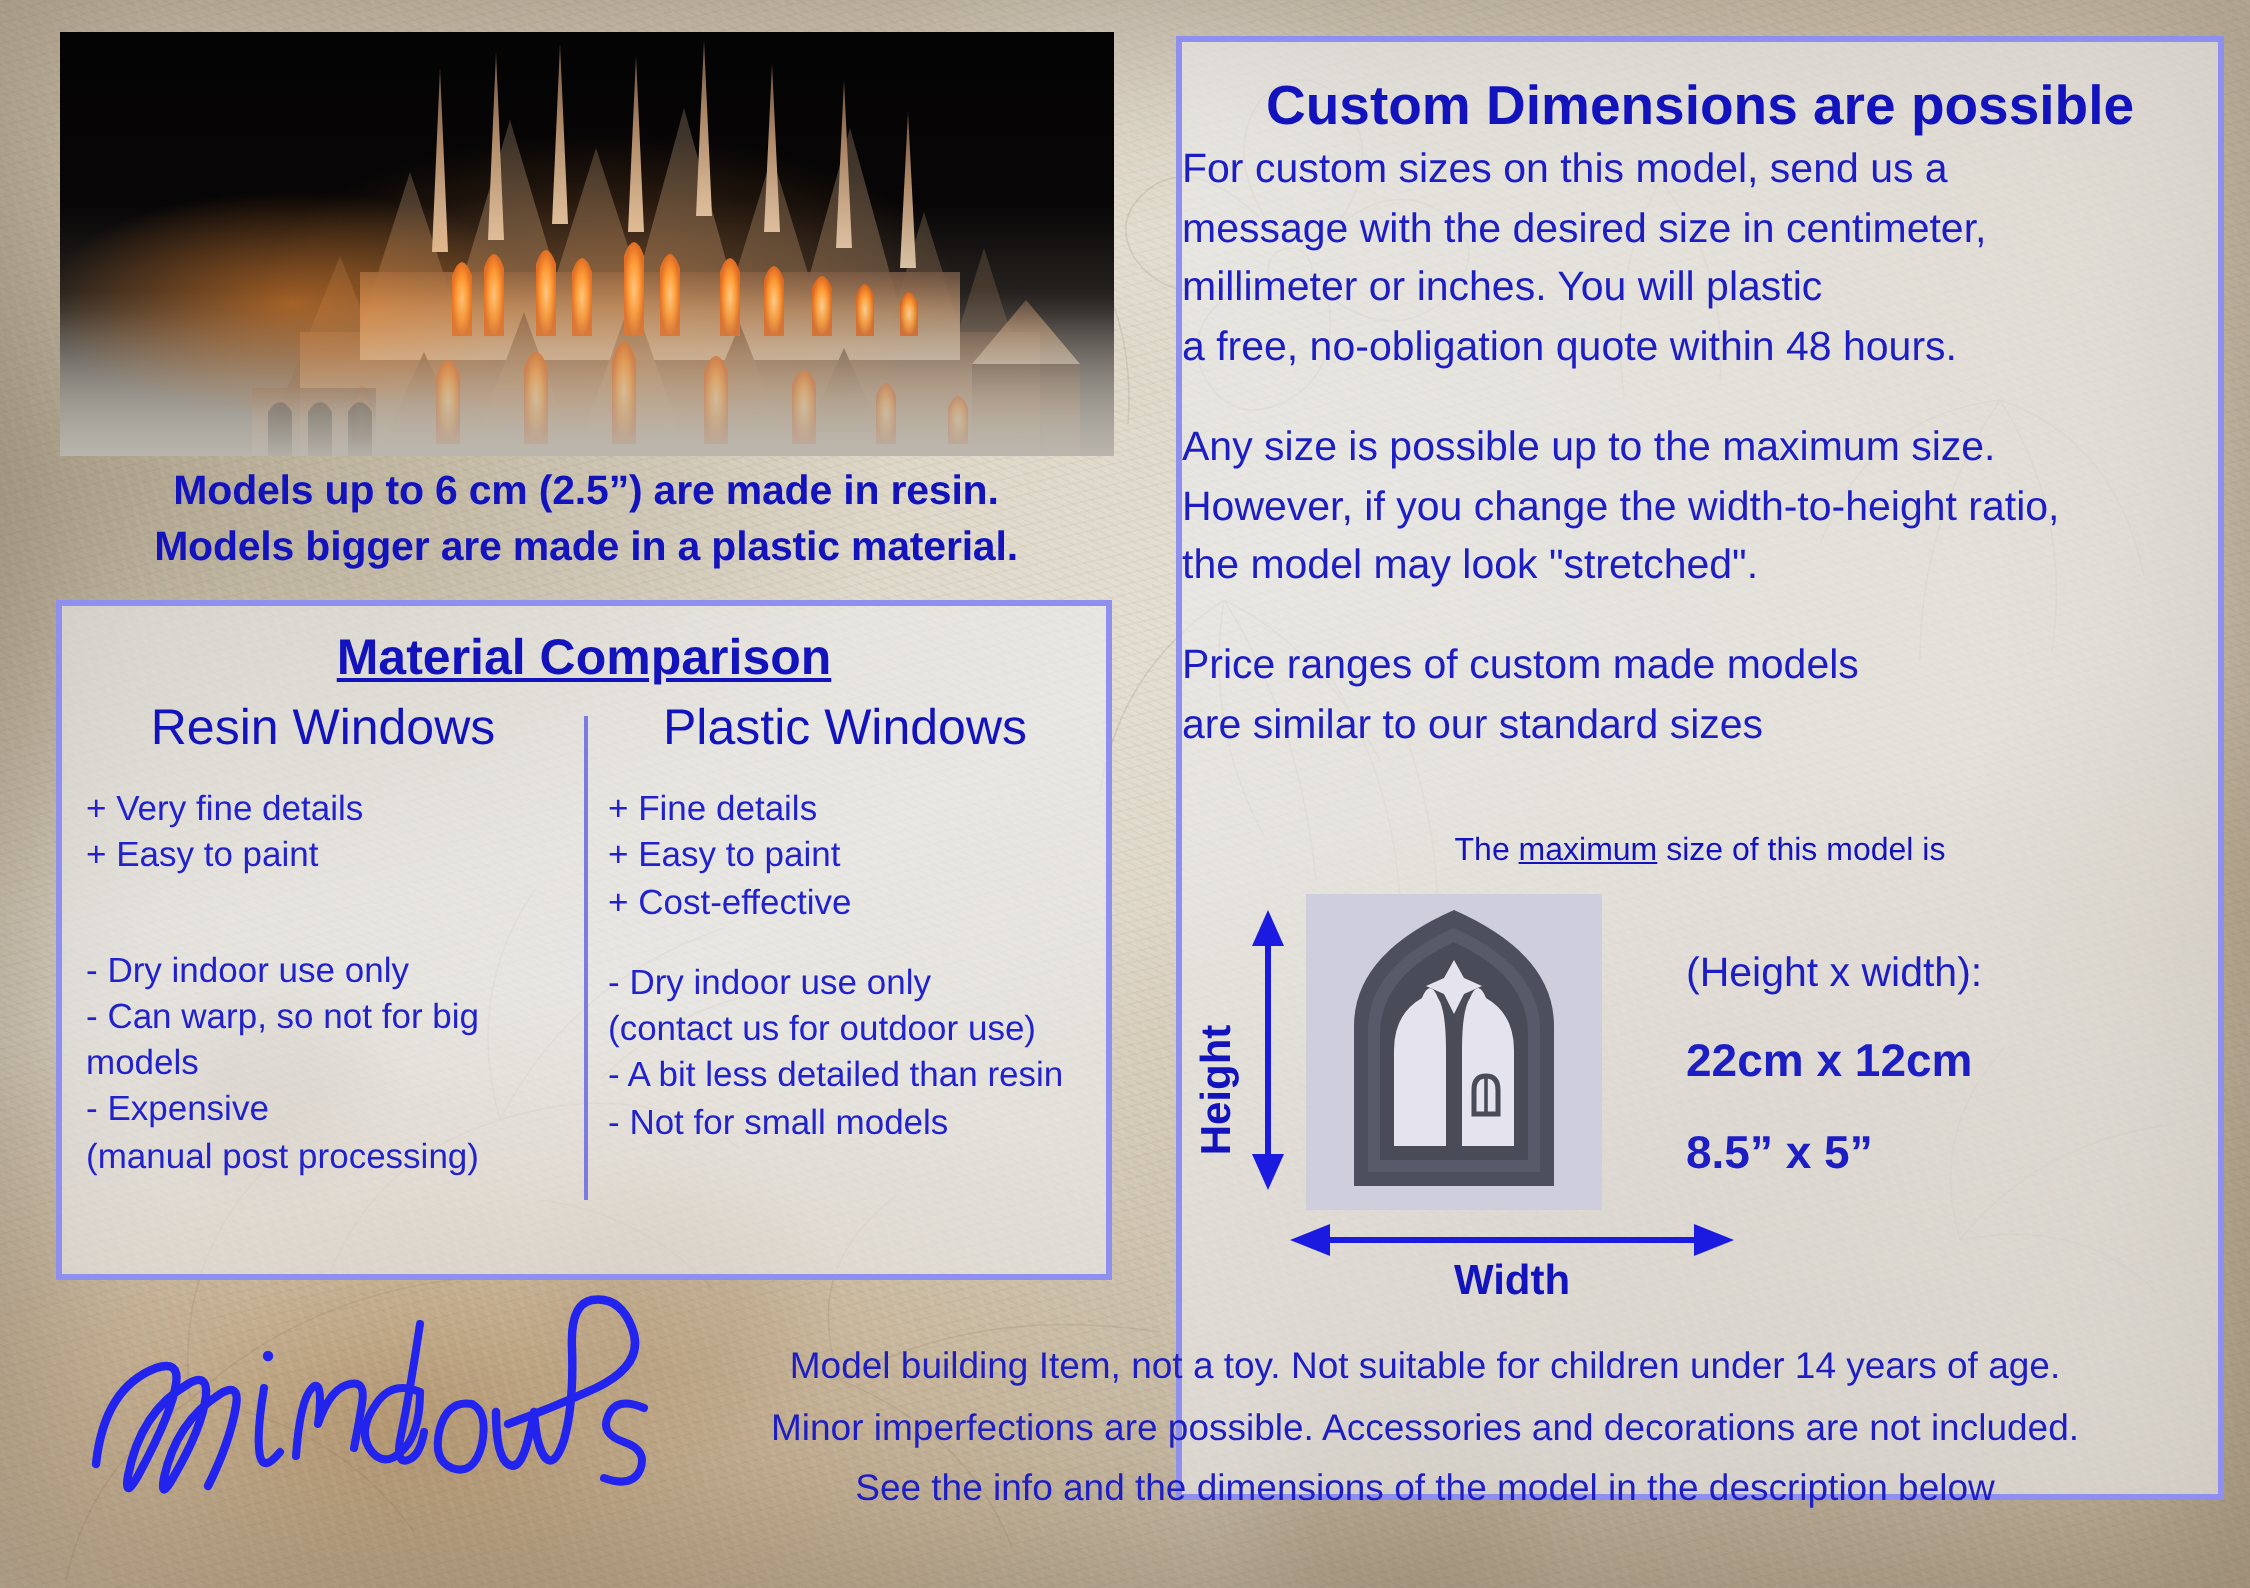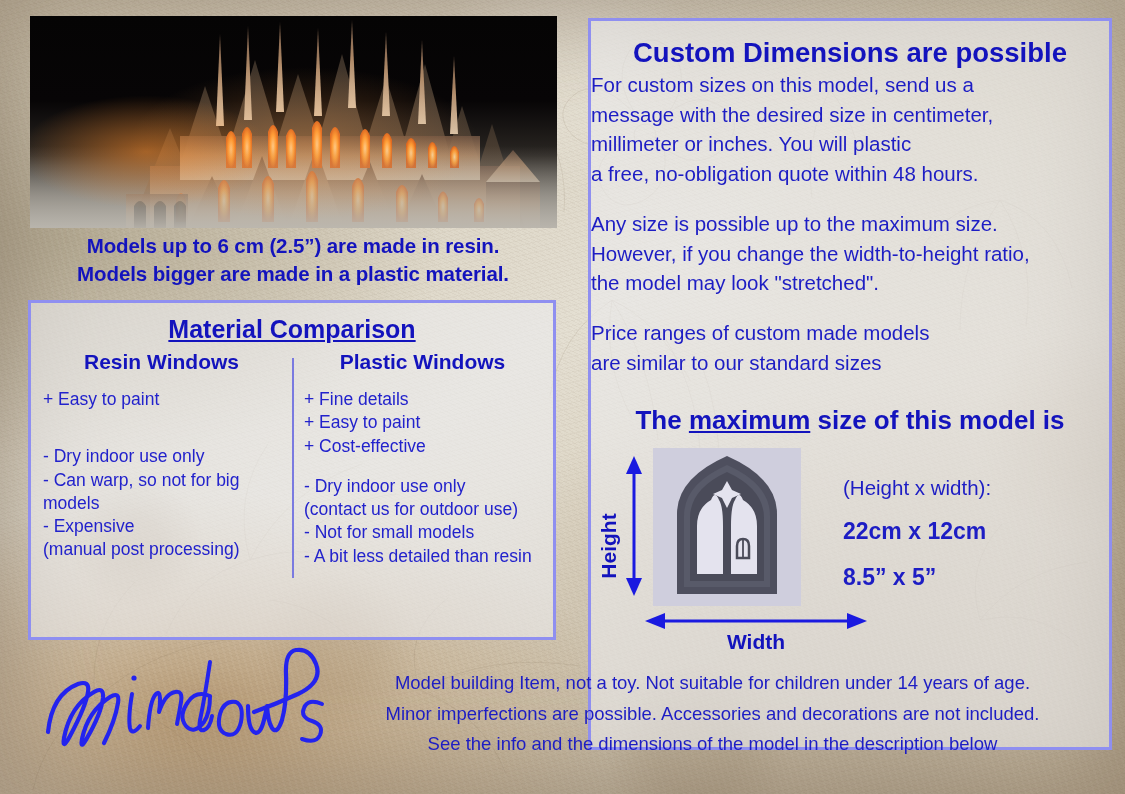--- a/index.html
+++ b/index.html
@@ -72,40 +72,40 @@
   }
   .panel-title{
     text-align:center;font-weight:bold;color:#1313bd;
   }
   #material-comparison-title{
     font-size:25px;text-decoration:underline;margin:12px 0 2px 0;
   }
   .cmp-cols{display:flex;position:relative;}
   .cmp-col{flex:1;padding:0 12px;box-sizing:border-box;}
   .cmp-head{
-    text-align:center;font-weight:bold;font-size:21px;color:#1313bd;
+    text-align:center;font-weight:normal;font-size:25px;color:#1313bd;
     margin:4px 0 14px 0;
   }
   .cmp-line{
     font-size:17.5px;color:#2222cc;line-height:1.33;
   }
   .cmp-gap{height:17px;}
   .cmp-divider{
     position:absolute;left:50%;top:12px;bottom:-10px;width:1.5px;
     background:#7a7ae0;
   }
 
   
   #custom-title{font-size:27.5px;font-weight:bold;color:#1313bd;text-align:center;margin:16px 0 1px;}
   .rp-para{
     text-align:left;color:#1d1dc4;font-size:20.5px;line-height:1.45;
   }
   .rp-gap{height:20px;}
   #max-size-title{
-    text-align:center;font-weight:bold;color:#1313bd;font-size:26px;margin-top:8px;
+    text-align:center;font-weight:normal;color:#1313bd;font-size:16px;margin-top:20px;
   }
   #max-size-title u{text-decoration:underline;}
 
   
   .dim-area{position:relative;height:218px;margin-top:6px;}
   #height-label{
     position:absolute;left:18px;top:104px;transform:translate(-50%,-50%) rotate(-90deg);
     font-weight:bold;font-size:21px;color:#1313bd;white-space:nowrap;
   }
   #height-arrow{position:absolute;left:32px;top:14px;width:22px;height:140px;}
@@ -265,39 +265,40 @@
   <div>Models bigger are made in a plastic material.</div>
 </div>
 
 <div class="panel" id="panel-left">
   <div class="panel-title" id="material-comparison-title">Material Comparison</div>
   <div class="cmp-cols">
     <div class="cmp-divider"></div>
 
     <div class="cmp-col">
       <div class="cmp-head">Resin Windows</div>
+      <div class="cmp-line">+ Very fine details</div>
       <div class="cmp-line">+ Easy to paint</div>
       <div class="cmp-gap"></div>
       <div class="cmp-gap"></div>
       <div class="cmp-line">- Dry indoor use only</div>
       <div class="cmp-line">- Can warp, so not for big models</div>
       <div class="cmp-line">- Expensive</div>
       <div class="cmp-line">(manual post processing)</div>
     </div>
 
     <div class="cmp-col">
       <div class="cmp-head">Plastic Windows</div>
       <div class="cmp-line">+ Fine details</div>
       <div class="cmp-line">+ Easy to paint</div>
       <div class="cmp-line">+ Cost-effective</div>
       <div class="cmp-gap"></div>
       <div class="cmp-line">- Dry indoor use only</div>
       <div class="cmp-line">(contact us for outdoor use)</div>
+      <div class="cmp-line">- A bit less detailed than resin</div>
       <div class="cmp-line">- Not for small models</div>
-      <div class="cmp-line">- A bit less detailed than resin</div>
     </div>
   </div>
 </div>
 
 <div class="panel" id="panel-right">
   <div id="custom-title">Custom Dimensions are possible</div>
 
   <div class="rp-para">
     <div>For custom sizes on this model, send us a</div>
     <div>message with the desired size in centimeter,</div>

